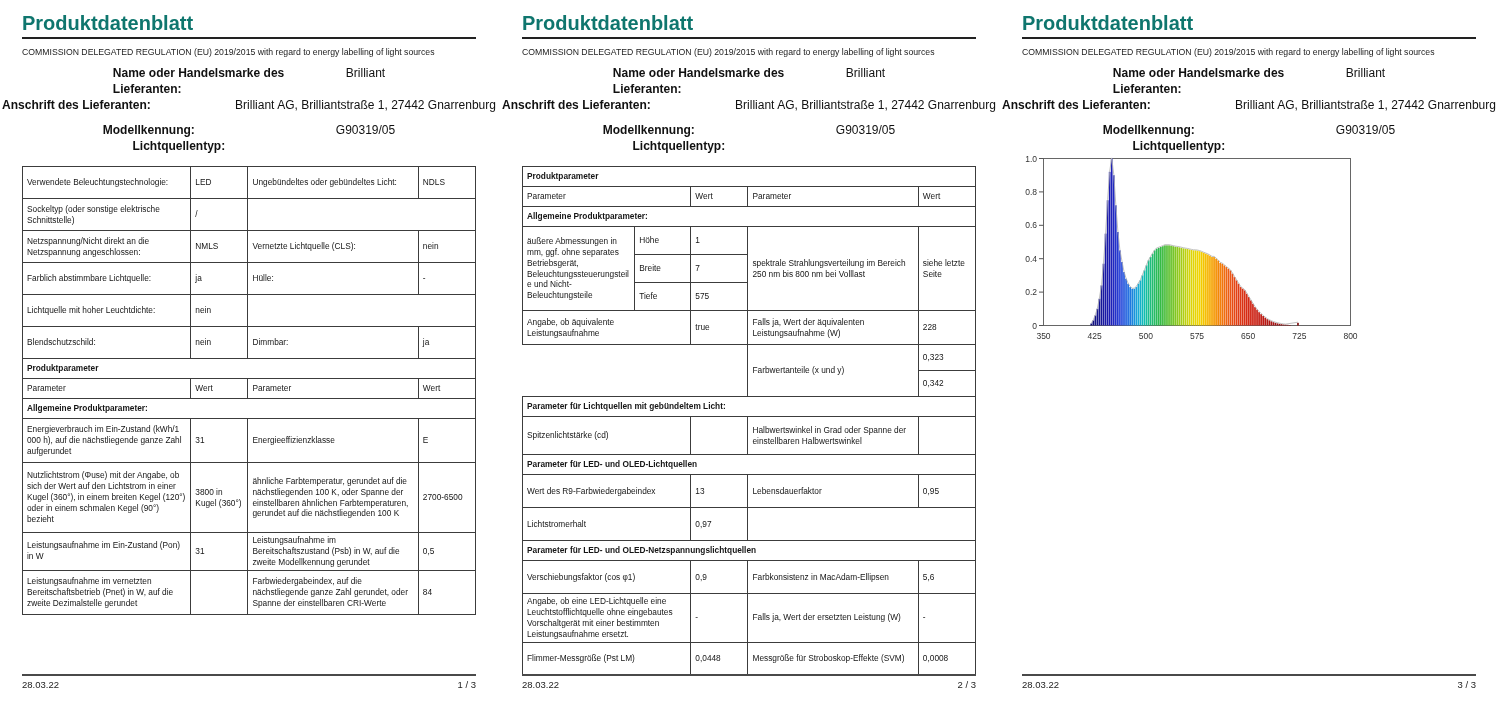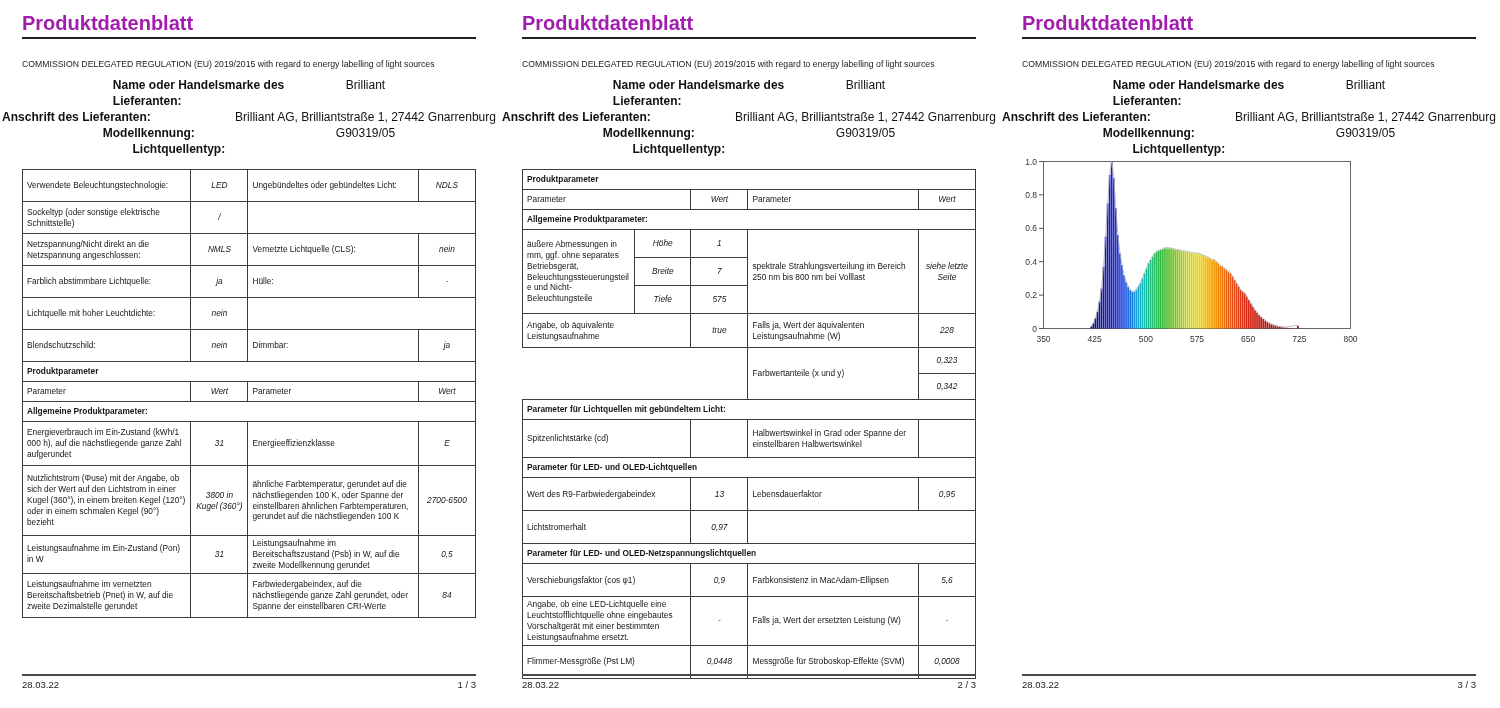--- a/index.html
+++ b/index.html
@@ -1,32 +1,32 @@
 <!DOCTYPE html>
 <html><head>
 <meta charset="utf-8">
 <style>
   html,body{margin:0;padding:0;background:#ffffff;}
   #canvas{position:relative;width:1500px;height:708px;background:#ffffff;overflow:hidden;
           font-family:"Liberation Sans",sans-serif;color:#111;}
   .page{position:absolute;top:0;width:500px;height:708px;background:#fff;}
   #p1{left:0;} #p2{left:500px;} #p3{left:1000px;}
   .inner{position:relative;box-sizing:border-box;height:100%;padding:12px 24px 0 22px;}
-  .title{font-size:20px;font-weight:bold;line-height:22px;color:#a21caf;
+  .title{font-size:20px;font-weight:bold;line-height:22px;color:#0f766e;
          border-bottom:2px solid #222;padding-bottom:3px;}
-  .reg{font-size:8.7px;color:#222;margin-top:20px;white-space:nowrap;}
+  .reg{font-size:8.7px;color:#222;margin-top:8px;white-space:nowrap;}
   .fields{margin-top:8px;}
   .hrow{display:flex;line-height:16px;font-size:12px;justify-content:center;}
-  .hrow.gap{}
+  .hrow.gap{margin-top:9px;}
   .hlabel{width:233px;font-weight:bold;flex:0 0 233px;}
   .hval{white-space:nowrap;}
   .ptable{border-collapse:collapse;table-layout:fixed;width:454px;margin-top:12px;}
   .ptable td{border:1px solid #3c3c3c;font-size:8.3px;line-height:1.32;padding:2px 4px;
              vertical-align:middle;color:#151515;word-wrap:break-word;}
-  .ptable td.val{text-align:center;font-style:italic;}
+  .ptable td.val{text-align:left;}
   .ptable td.sec{font-weight:bold;}
   .ptable td.void{border:none;}
   .chart-wrap{margin-top:2px;}
   .chart-wrap svg text{font-family:"Liberation Sans",sans-serif;fill:#333;}
   .footer{position:absolute;left:22px;right:24px;top:674px;border-top:2px solid #4a4a4a;
           padding-top:3px;display:flex;justify-content:space-between;
           font-size:9.5px;color:#222;}
 </style>
 </head>
 <body>

